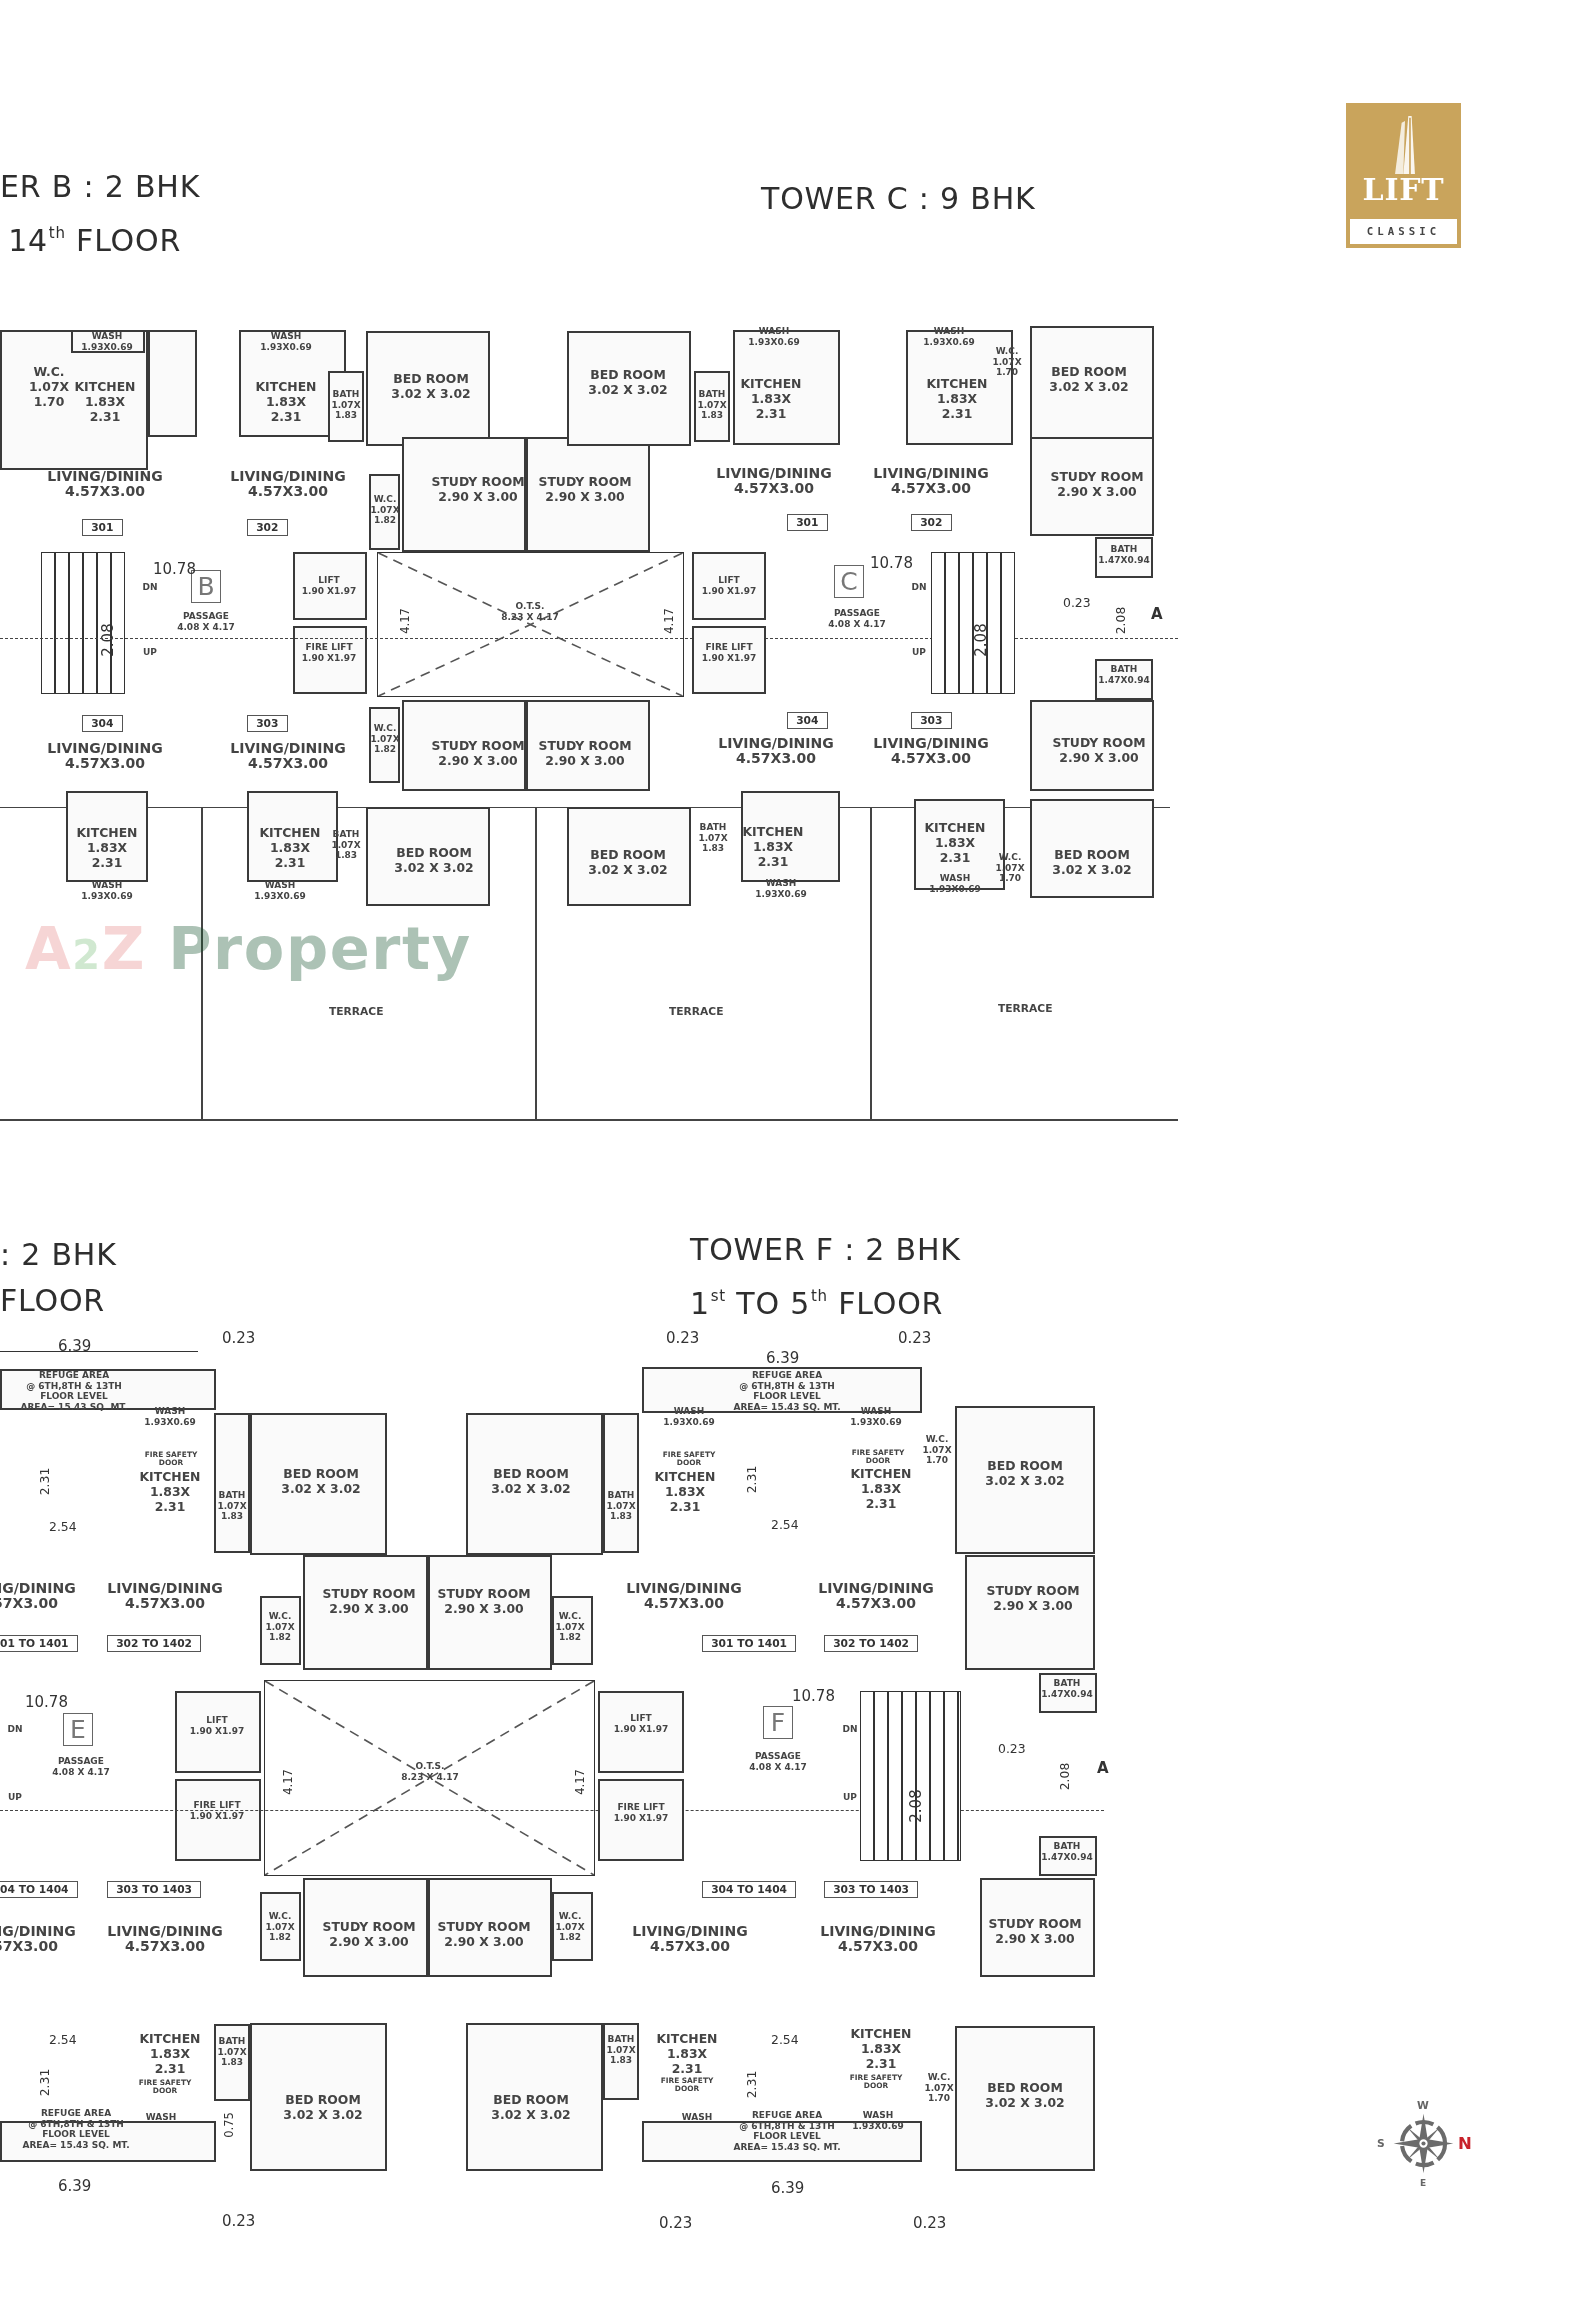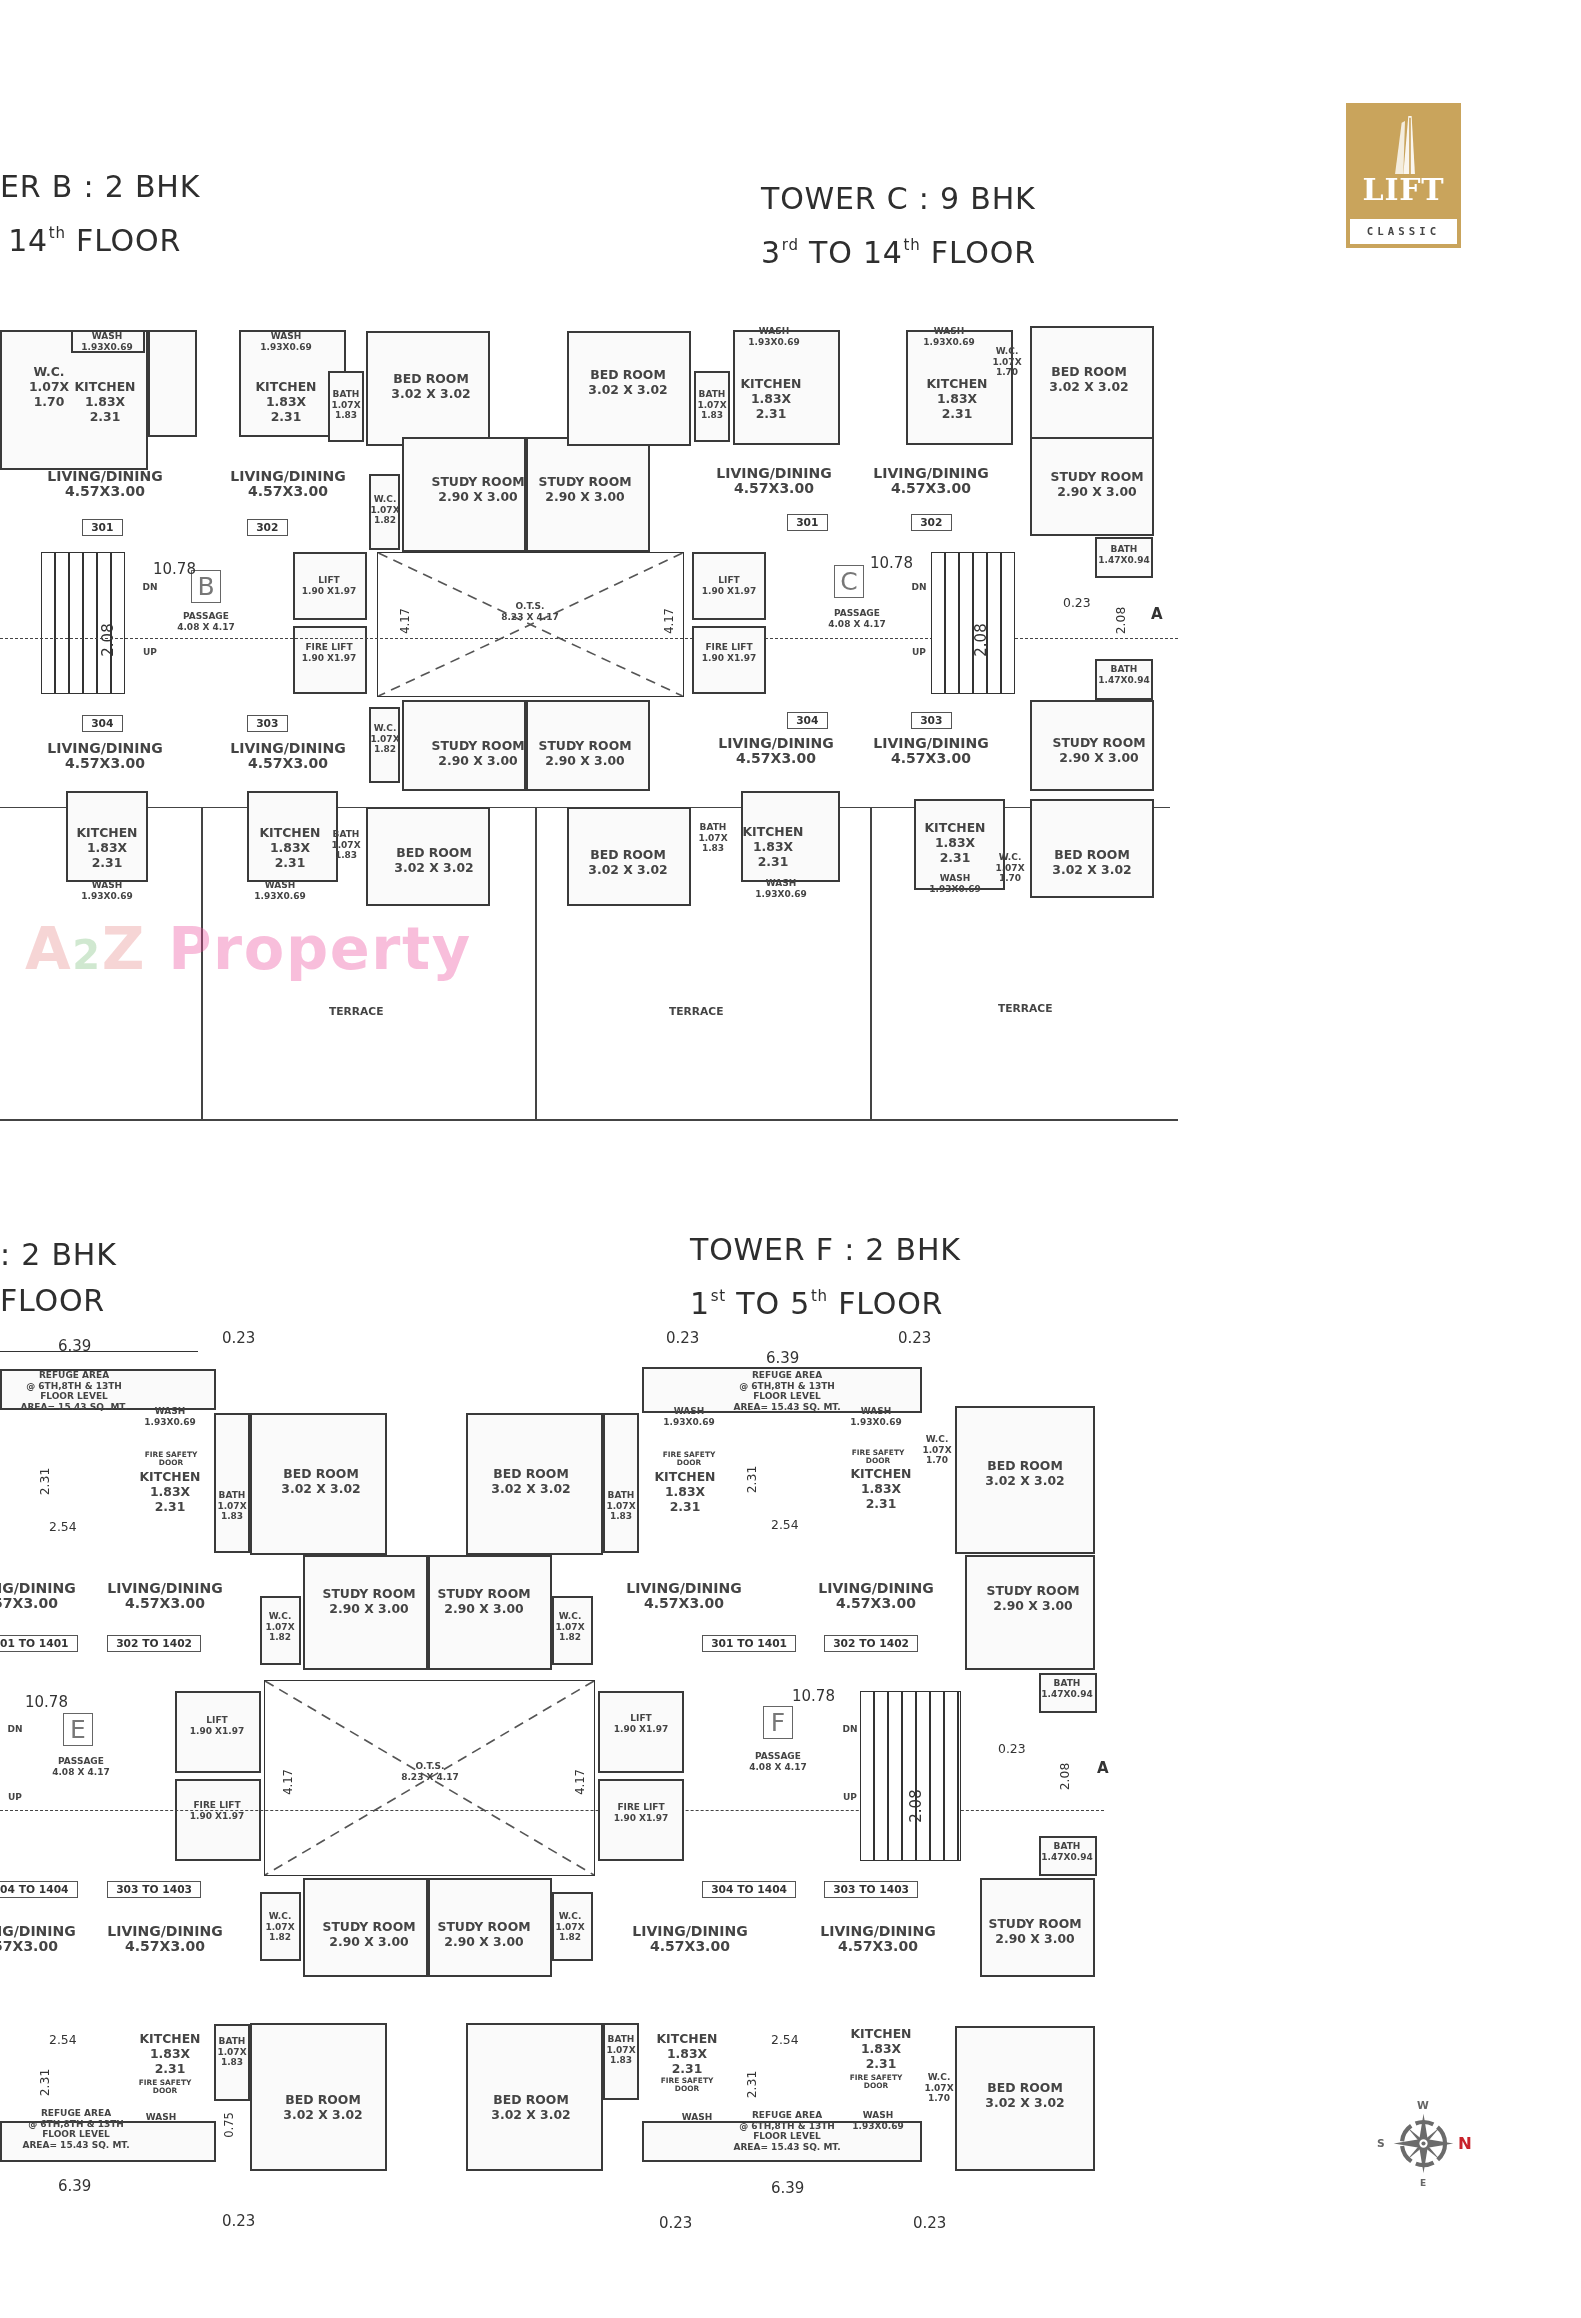--- a/index.html
+++ b/index.html
@@ -43,25 +43,20 @@
 <div class="title" style="left:0;top:164px">
   <div>ER B : 2 BHK</div>
   <div>
     <span style="margin-left:8.2px">14</span><sup>th</sup>
     <span>FLOOR</span>
   </div>
 </div>
 
 <div class="title" style="left:761px;top:176px">
   <div>TOWER C : 9 BHK</div>
-  <div>
-    <span>3</span><sup>rd</sup>
-    <span>TO 14</span><sup>th</sup>
-    <span>FLOOR</span>
-  </div>
 </div>
 
 <div class="title" style="left:0;top:1232px">
   <div>: 2 BHK</div>
   <div>FLOOR</div>
 </div>
 
 <div class="title" style="left:690px;top:1227px">
   <div>TOWER F : 2 BHK</div>
   <div>
@@ -385,21 +380,21 @@
       <div>3.02 X 3.02</div>
     </div>
 
   <div class="terrace" style="left:329px;top:692px">TERRACE</div>
   <div class="terrace" style="left:669px;top:692px">TERRACE</div>
   <div class="terrace" style="left:998px;top:689px">TERRACE</div>
 </div>
 
 <div class="watermark" style="left:25px;top:914px">
   <span style="color:#e88a8a">A</span><span style="color:#7cc07c;font-size:40px">2</span><span style="color:#e88a8a">Z</span>
-  <span style="color:#ec4899">Property</span>
+  <span style="color:#14532d">Property</span>
 </div>
 
 <div class="abs" style="left:0;top:1334px;width:1104px;height:906px">
 
   <div class="abs" style="left:0;top:16.5px;width:198px;height:1.6px;background:#333"></div>
   <div class="dim" style="left:58px;top:3.3px">6.39</div>
   <div class="dim" style="left:222px;top:-5px">0.23</div>
   <div class="dim" style="left:666px;top:-5px">0.23</div>
   <div class="dim" style="left:766px;top:15px">6.39</div>
   <div class="dim" style="left:898px;top:-5px">0.23</div>

